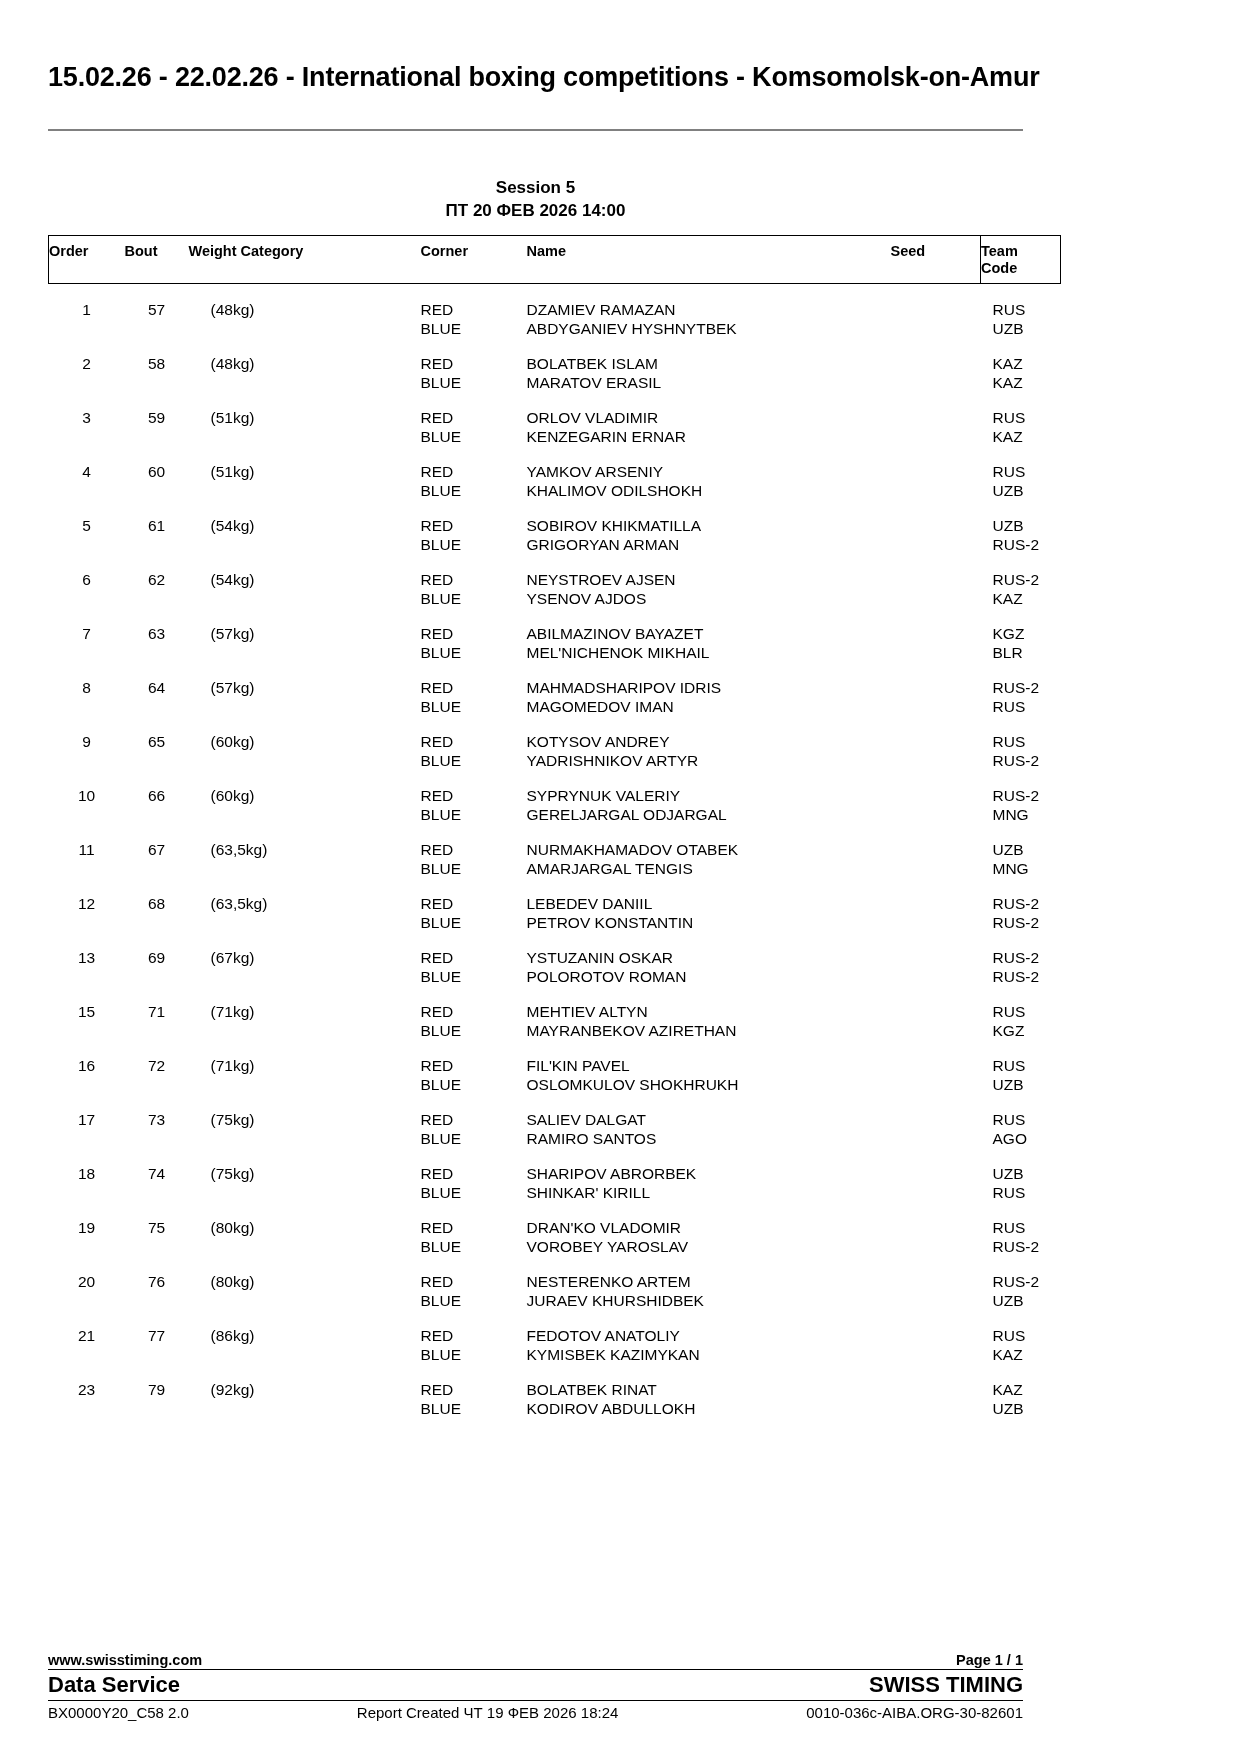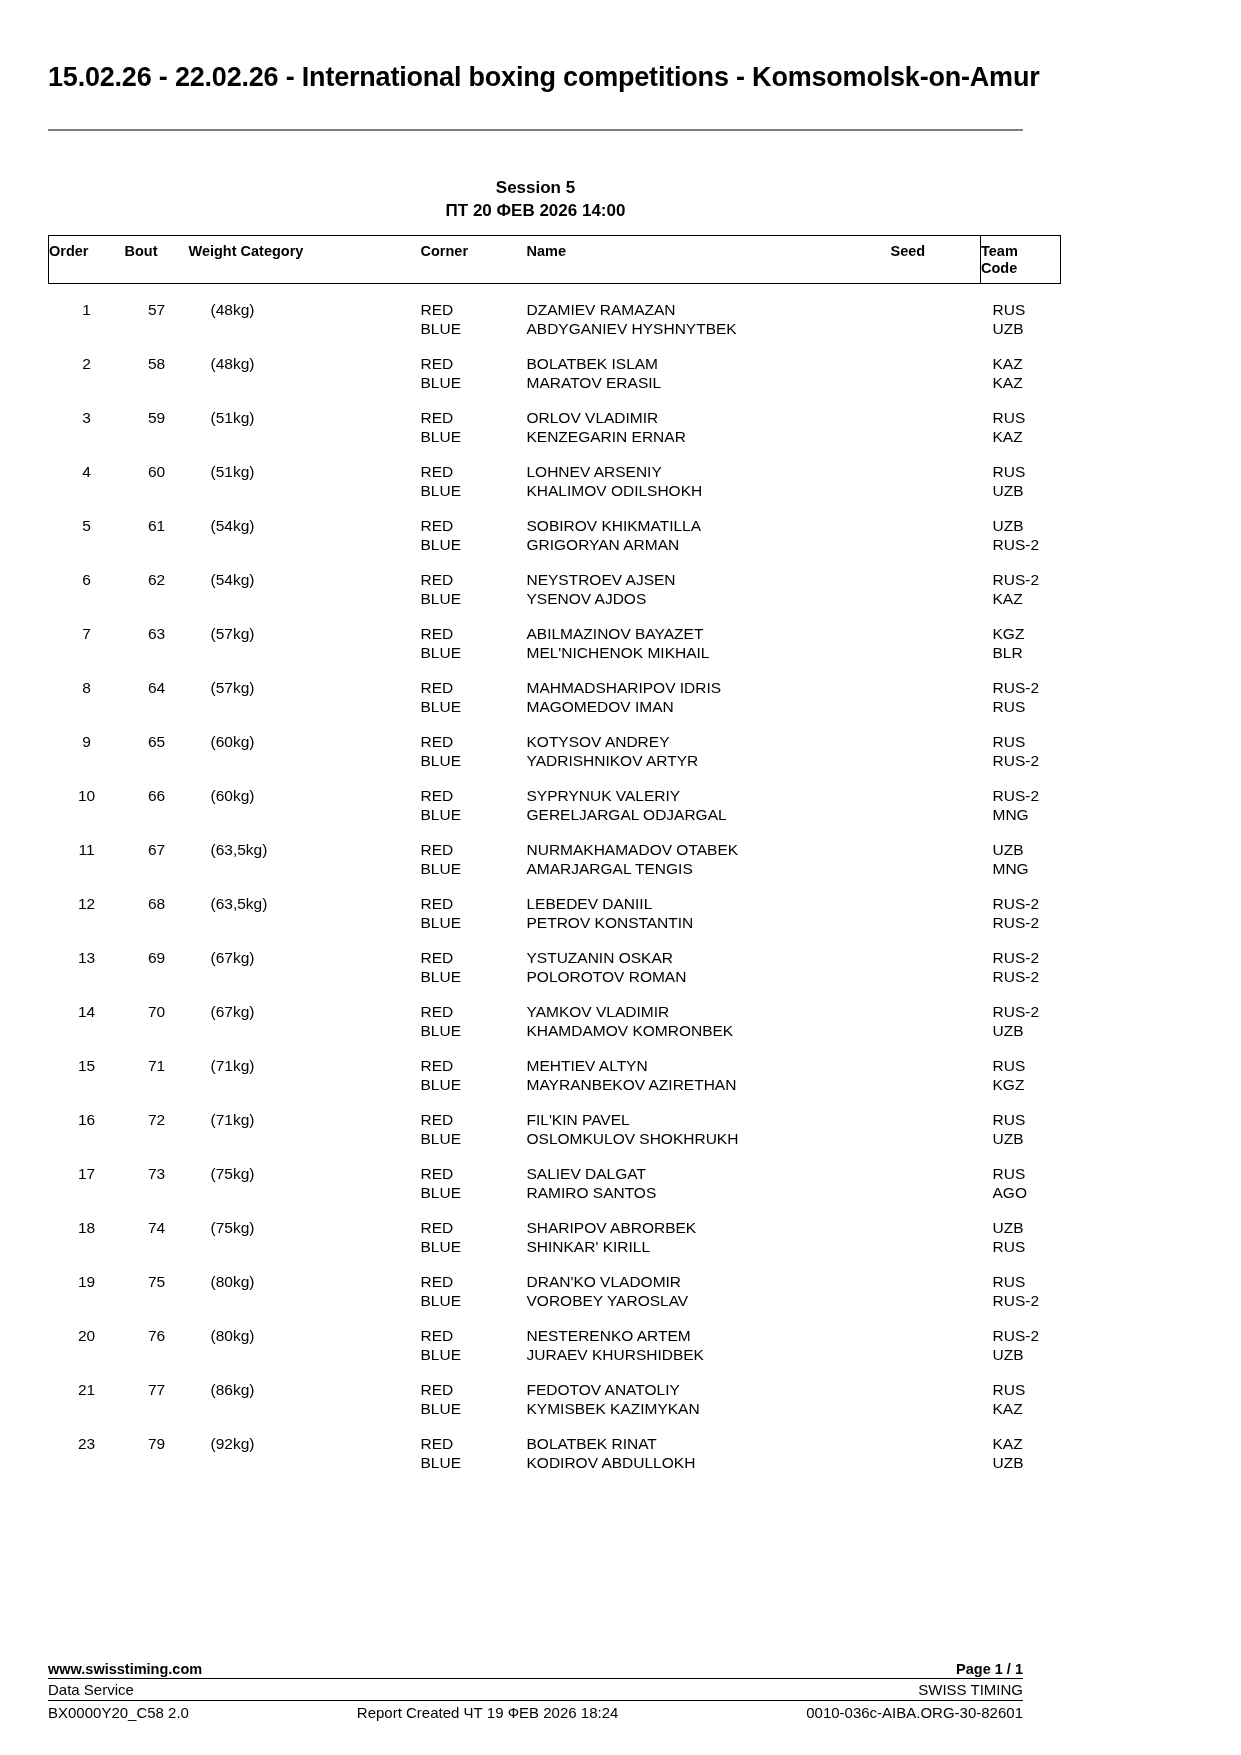--- a/index.html
+++ b/index.html
@@ -124,22 +124,22 @@
     font-size: 14.5px;
     font-weight: bold;
     padding-bottom: 1px;
   }
   .footer-rule {
     border-top: 1.5px solid #000;
   }
   .footer-row2 {
     display: flex;
     justify-content: space-between;
-    font-size: 15px;
-    font-weight: normal;
+    font-size: 22px;
+    font-weight: bold;
     padding-top: 2px;
     padding-bottom: 2px;
   }
   .footer-row3 {
     display: flex;
     justify-content: space-between;
     align-items: flex-start;
     font-size: 15px;
     padding-top: 3px;
   }
@@ -248,21 +248,21 @@
         </tr>
         <tr class="bout-row">
           <td class="cell-order">4</td>
           <td class="cell-bout">60</td>
           <td class="cell-weight">(51kg)</td>
           <td class="cell-corner two-line">
             <div>RED</div>
             <div>BLUE</div>
           </td>
           <td class="cell-name two-line">
-            <div>LOHNEV ARSENIY</div>
+            <div>YAMKOV ARSENIY</div>
             <div>KHALIMOV ODILSHOKH</div>
           </td>
           <td class="cell-seed two-line">
             <div>&nbsp;</div>
             <div>&nbsp;</div>
           </td>
           <td class="cell-team two-line">
             <div>RUS</div>
             <div>UZB</div>
           </td>
@@ -447,41 +447,20 @@
             <div>YSTUZANIN OSKAR</div>
             <div>POLOROTOV ROMAN</div>
           </td>
           <td class="cell-seed two-line">
             <div>&nbsp;</div>
             <div>&nbsp;</div>
           </td>
           <td class="cell-team two-line">
             <div>RUS-2</div>
             <div>RUS-2</div>
-          </td>
-        </tr>
-        <tr class="bout-row">
-          <td class="cell-order">14</td>
-          <td class="cell-bout">70</td>
-          <td class="cell-weight">(67kg)</td>
-          <td class="cell-corner two-line">
-            <div>RED</div>
-            <div>BLUE</div>
-          </td>
-          <td class="cell-name two-line">
-            <div>YAMKOV VLADIMIR</div>
-            <div>KHAMDAMOV KOMRONBEK</div>
-          </td>
-          <td class="cell-seed two-line">
-            <div>&nbsp;</div>
-            <div>&nbsp;</div>
-          </td>
-          <td class="cell-team two-line">
-            <div>RUS-2</div>
-            <div>UZB</div>
           </td>
         </tr>
         <tr class="bout-row">
           <td class="cell-order">15</td>
           <td class="cell-bout">71</td>
           <td class="cell-weight">(71kg)</td>
           <td class="cell-corner two-line">
             <div>RED</div>
             <div>BLUE</div>
           </td>

